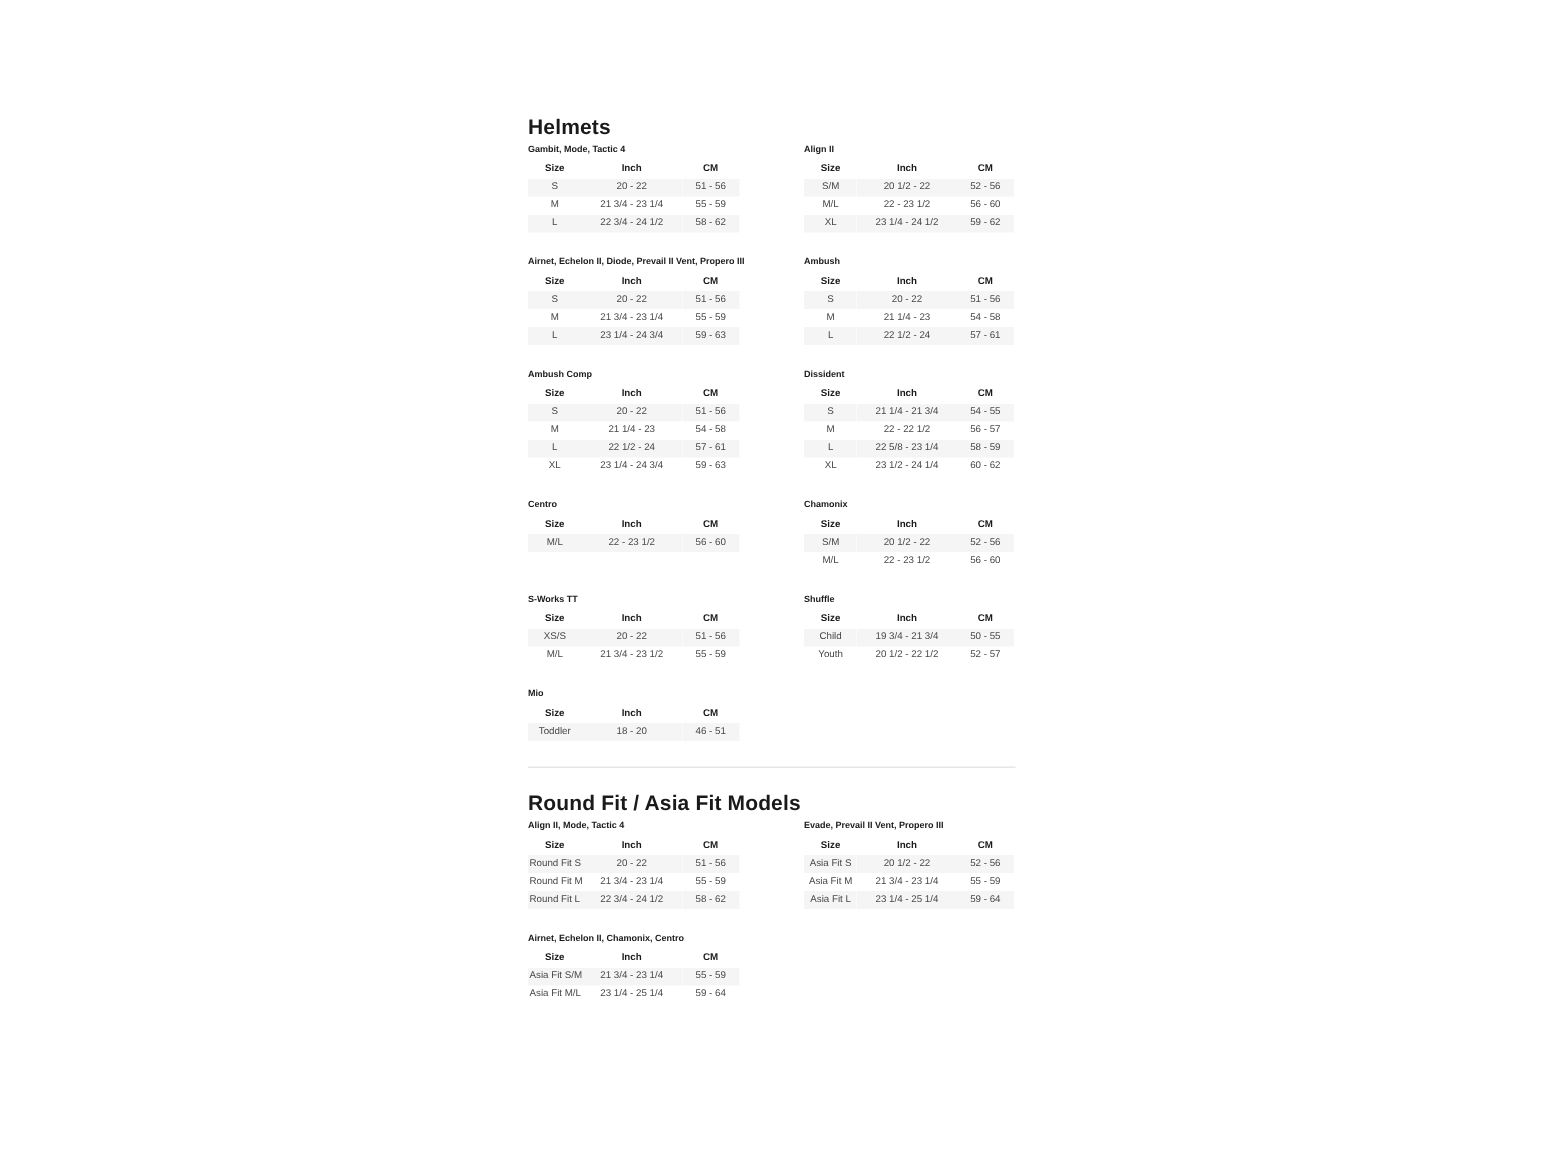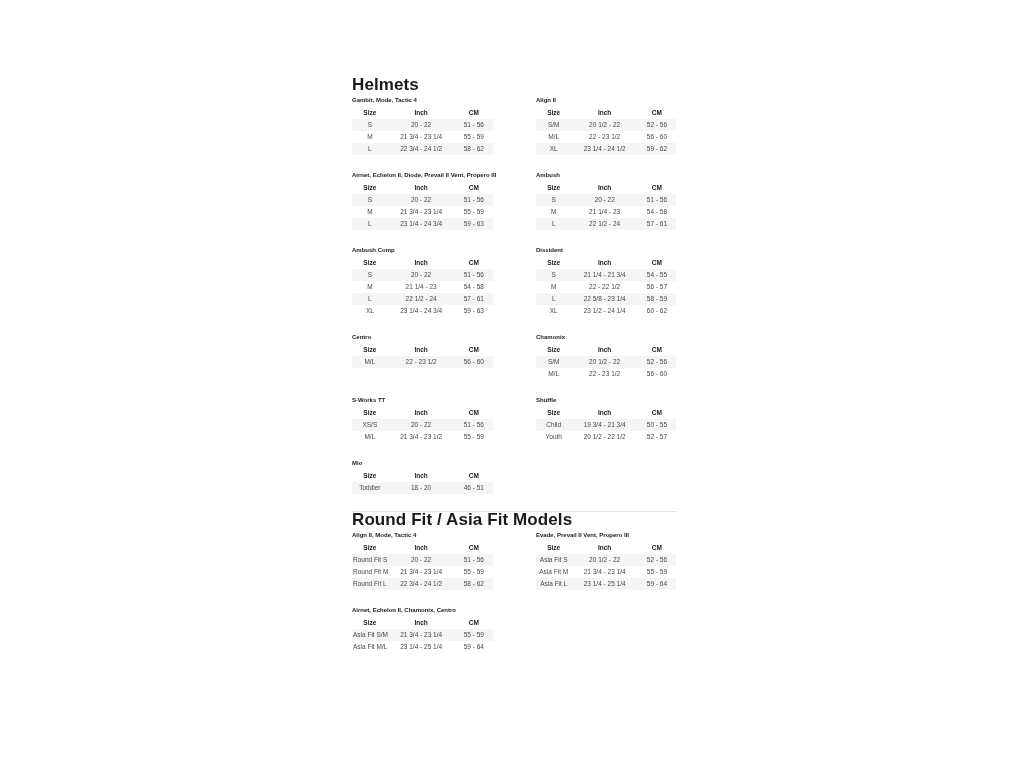--- a/index.html
+++ b/index.html
@@ -12,21 +12,21 @@
     color: #1a1a1a;
     overflow: hidden;
   }
   .content {
     position: absolute;
     left: 352px;
     top: 78px;
     width: 325px;
   }
   .section-title {
-    font-size: 17px;
+    font-size: 14px;
     font-weight: 700;
     line-height: 13px;
     margin: 0 0 6px 0;
     color: #1a1a1a;
     letter-spacing: 0.1px;
   }
   .tables-grid {
     display: grid;
     grid-template-columns: 141px 140px;
     column-gap: 43px;
@@ -66,21 +66,21 @@
   table.stable th:nth-child(2), table.stable td:nth-child(2) { width: 48%; }
   table.stable th:nth-child(3), table.stable td:nth-child(3) { width: 27%; }
   table.stable tbody tr:nth-child(odd) { background: #f5f5f5; }
   table.stable tbody tr:nth-child(even) { background: #ffffff; }
   .divider {
     border: none;
     border-top: 1px solid #e6e6e6;
     margin: 17px 0 0 0;
     height: 0;
   }
-  .second-title { margin-top: 1px; }
+  .second-title { margin-top: 17px; }
 </style>
 </head>
 <body>
 
 <div class="content">
 
   <h1 class="section-title">Helmets</h1>
 
   <div class="tables-grid">
       <div class="group">

